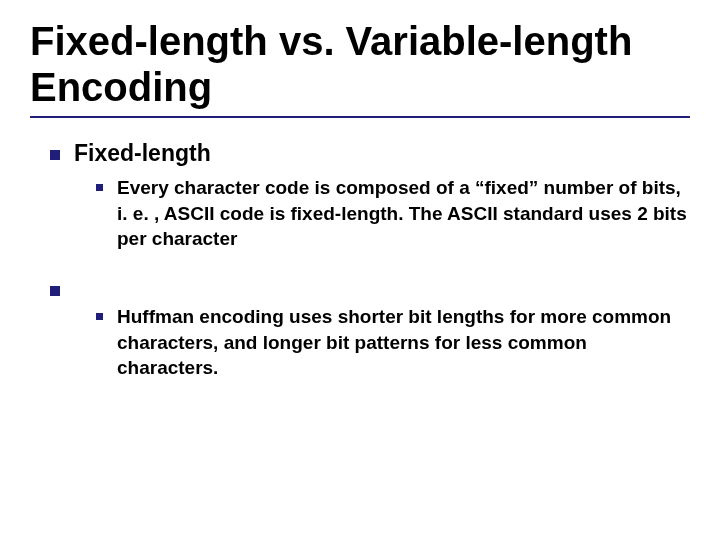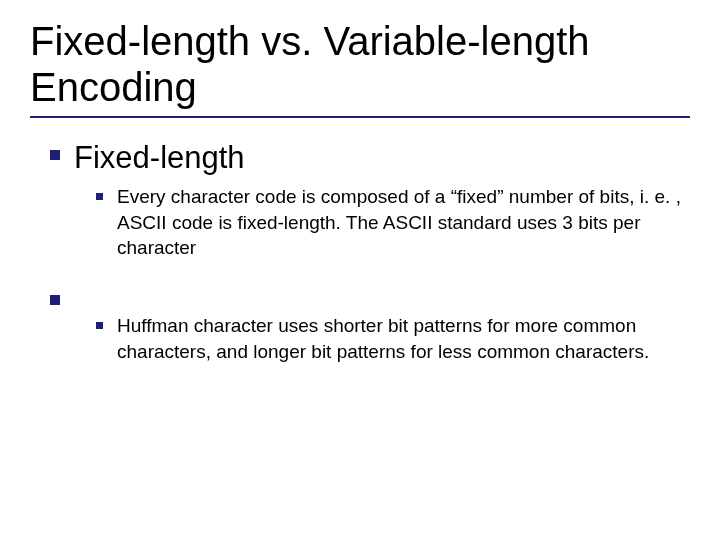--- a/index.html
+++ b/index.html
@@ -1,15 +1,15 @@
 <!DOCTYPE html>
 <html><head>
 <meta charset="utf-8">
 <style>
-  * { margin: 0; padding: 0; box-sizing: border-box; }
+  * { margin: 0; padding: 0; box-sizing: border-box; font-weight: bold; }
   html, body { width: 720px; height: 540px; }
   body {
     background: #ffffff;
     font-family: Verdana, Geneva, sans-serif;
     padding: 18px 30px 30px 30px;
     color: #000;
   }
   .title {
     font-family: Arial, Helvetica, sans-serif;
     font-size: 40px;
@@ -33,21 +33,21 @@
   }
   .bullet-l1 {
     width: 10px;
     height: 10px;
     background: #1f1f7a;
     flex-shrink: 0;
     margin-top: 10px;
     margin-right: 14px;
   }
   .l1-text {
-    font-size: 31px;
+    font-size: 23px;
     color: #000;
   }
   .sub-list {
     padding-left: 46px;
     margin-top: 8px;
     margin-bottom: 18px;
   }
   .sub-row {
     display: flex;
     align-items: flex-start;
@@ -76,29 +76,29 @@
 
 <div class="content">
 
   <div class="bullet-row">
     <div class="bullet-l1"></div>
     <div class="l1-text">Fixed-length</div>
   </div>
   <div class="sub-list">
     <div class="sub-row">
       <div class="bullet-l2"></div>
-      <div class="l2-text">Every character code is composed of a “fixed” number of bits, i. e. , ASCII code is fixed-length. The ASCII standard uses 3 bits per character</div>
+      <div class="l2-text">Every character code is composed of a “fixed” number of bits, i. e. , ASCII code is fixed-length. The ASCII standard uses 2 bits per character</div>
     </div>
   </div>
 
   <div class="section-gap"></div>
 
   <div class="bullet-row">
     <div class="bullet-l1"></div>
   </div>
   <div class="sub-list">
     <div class="sub-row">
       <div class="bullet-l2"></div>
-      <div class="l2-text">Huffman character uses shorter bit patterns for more common characters, and longer bit patterns for less common characters.</div>
+      <div class="l2-text">Huffman encoding uses shorter bit lengths for more common characters, and longer bit patterns for less common characters.</div>
     </div>
   </div>
 
 </div>
 
 </body></html>

